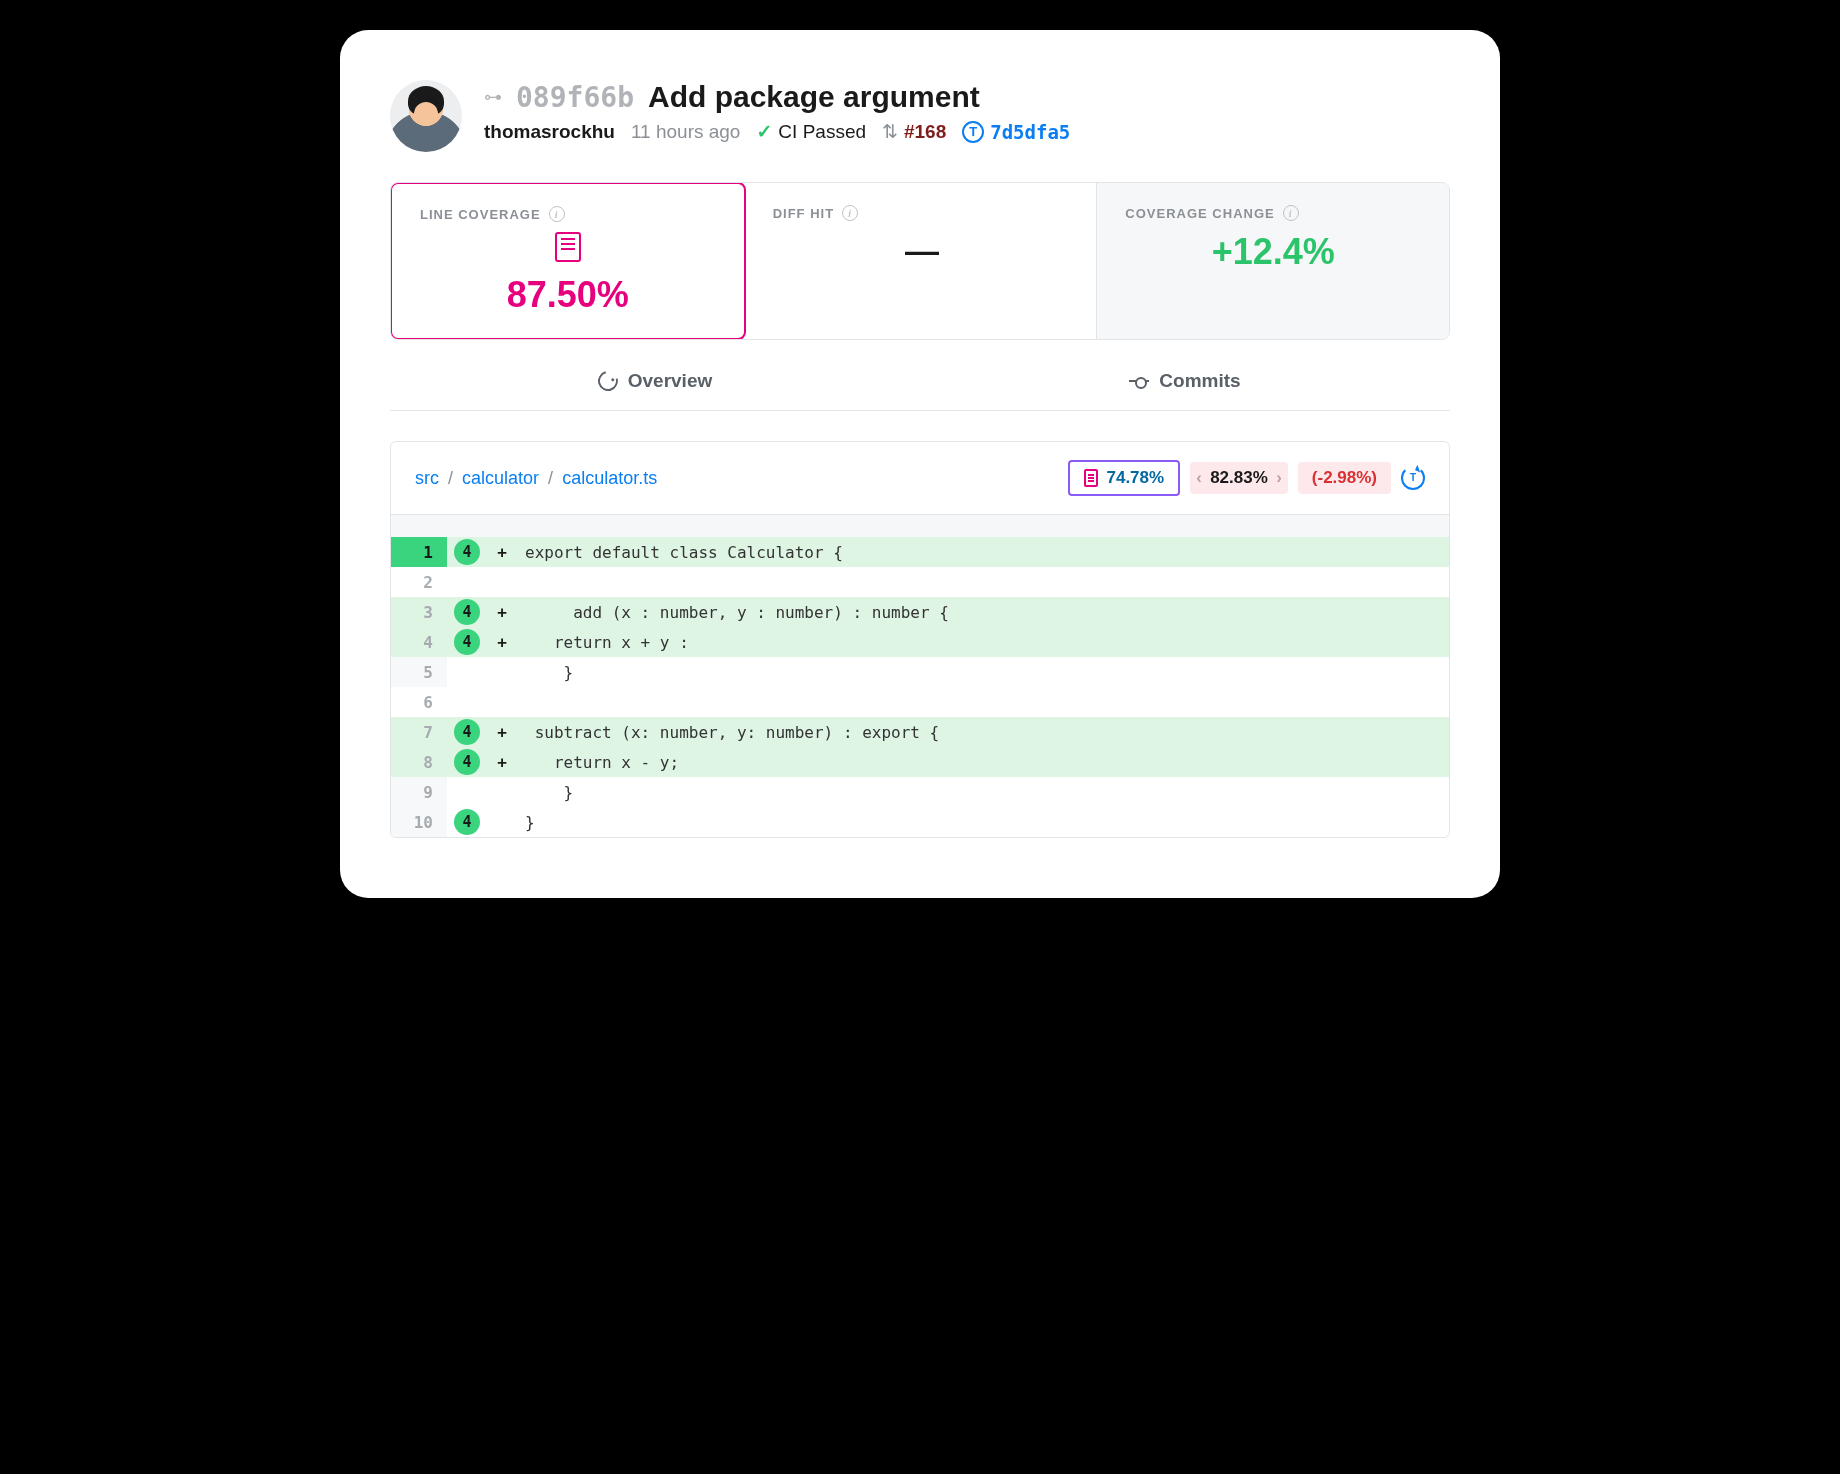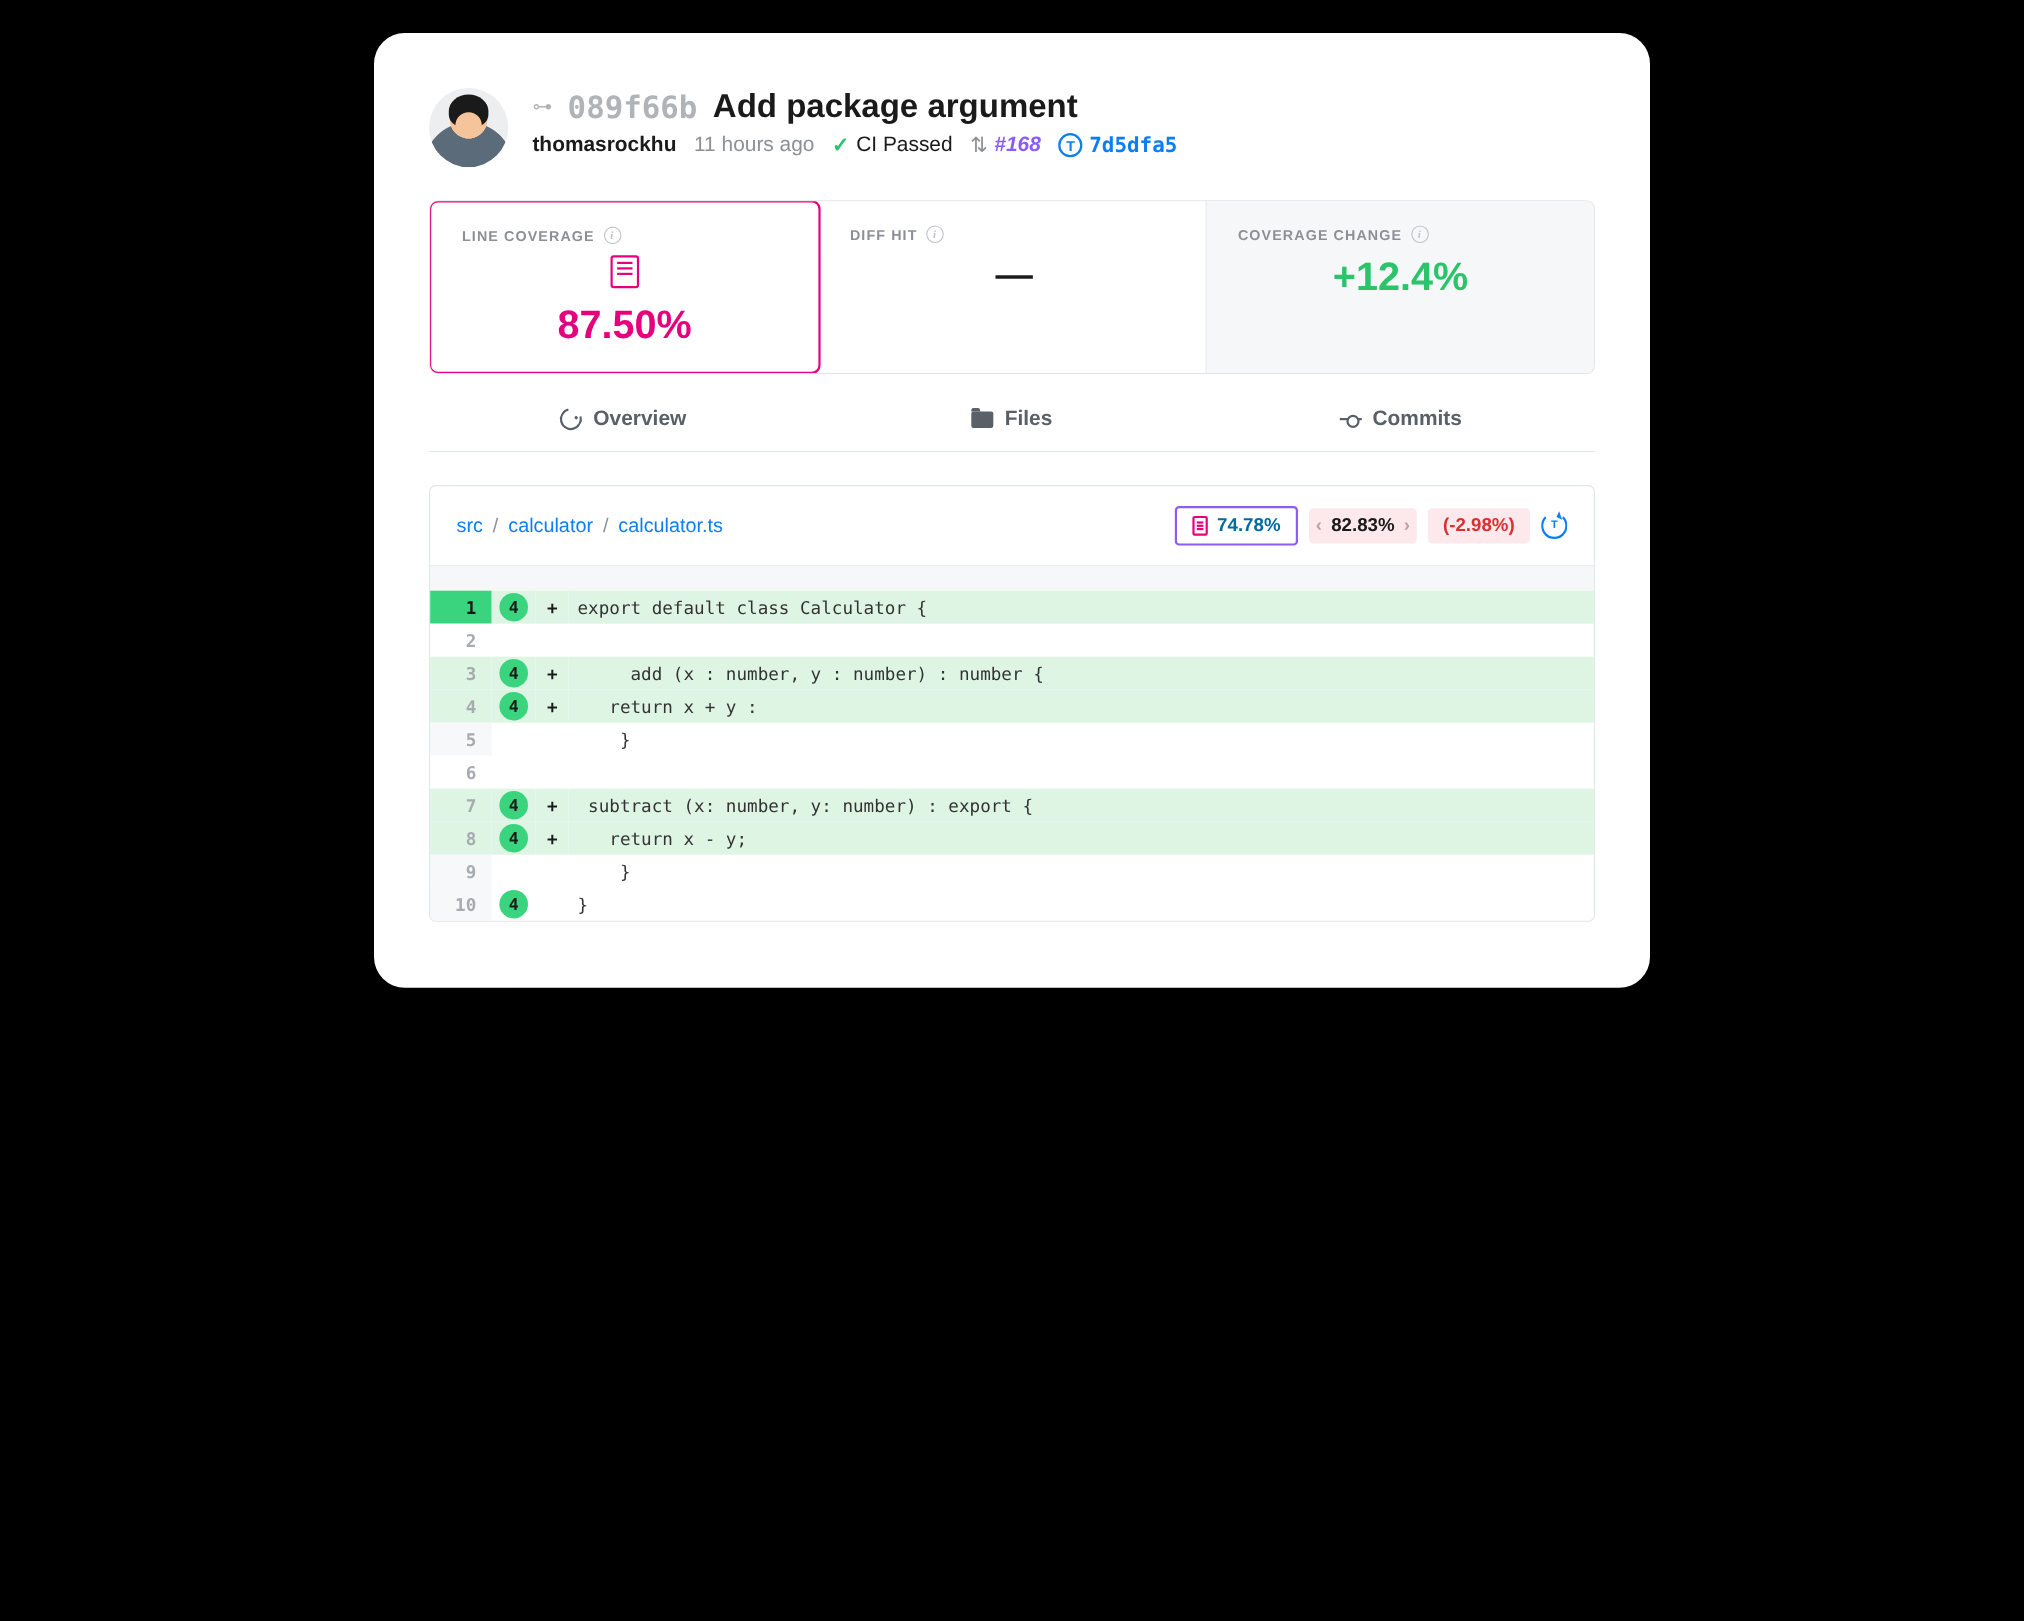--- a/index.html
+++ b/index.html
@@ -35,21 +35,21 @@
 .commit-icon { color:#b0b4b8; font-size:18px; }
 .sha { font-family: "SFMono-Regular", Consolas, monospace; font-size:28px; font-weight:700; color:#b0b4b8; }
 .title { font-size:30px; font-weight:800; color:#1a1a1a; }
 .meta-row { display:flex; align-items:center; gap:16px; flex-wrap:wrap; font-size:19px; }
 .author { font-weight:700; color:#1a1a1a; }
 .ago { color:#8b9096; }
 .ci { color:#1a1a1a; display:flex; align-items:center; gap:6px; }
 .ci-check { color:#2bc46a; font-weight:900; }
 .pr { display:flex; align-items:center; gap:6px; color:#8b9096; }
 .pr-icon { color:#8b9096; }
-.pr-num { color:#8b5cf6; font-weight:600;font-style:italic; }
+.pr-num { color:#7f1d1d; font-weight:600; }
 .compare { display:flex; align-items:center; gap:6px; }
 .compare-icon {
   width:22px; height:22px; border:2px solid #0a7ef2; border-radius:50%;
   display:inline-flex; align-items:center; justify-content:center;
   font-size:13px; font-weight:900; color:#0a7ef2;
 }
 .compare-sha { color:#0a7ef2; font-weight:700; font-family:"SFMono-Regular",Consolas,monospace; }
 
 .stats { display:flex; border:1px solid #e2e5e8; border-radius:8px; overflow:hidden; margin-bottom:30px; }
 .stat { flex:1; padding:22px 28px; border-right:1px solid #e2e5e8; background:#fff; }
@@ -191,24 +191,20 @@
       </div>
     </div>
   </div>
 
   <div class="tabs">
     <div class="tab">
       <span class="gauge-ic"></span>
       <span>Overview</span>
     </div>
     <div class="tab">
-      <span class="folder-ic"></span>
-      <span>Files</span>
-    </div>
-    <div class="tab">
       <span class="commits-ic"></span>
       <span>Commits</span>
     </div>
   </div>
 
   <div class="file-panel">
     <div class="file-header">
       <div class="breadcrumb">
         <a href="#">src</a>
         <span class="sep">/</span>

